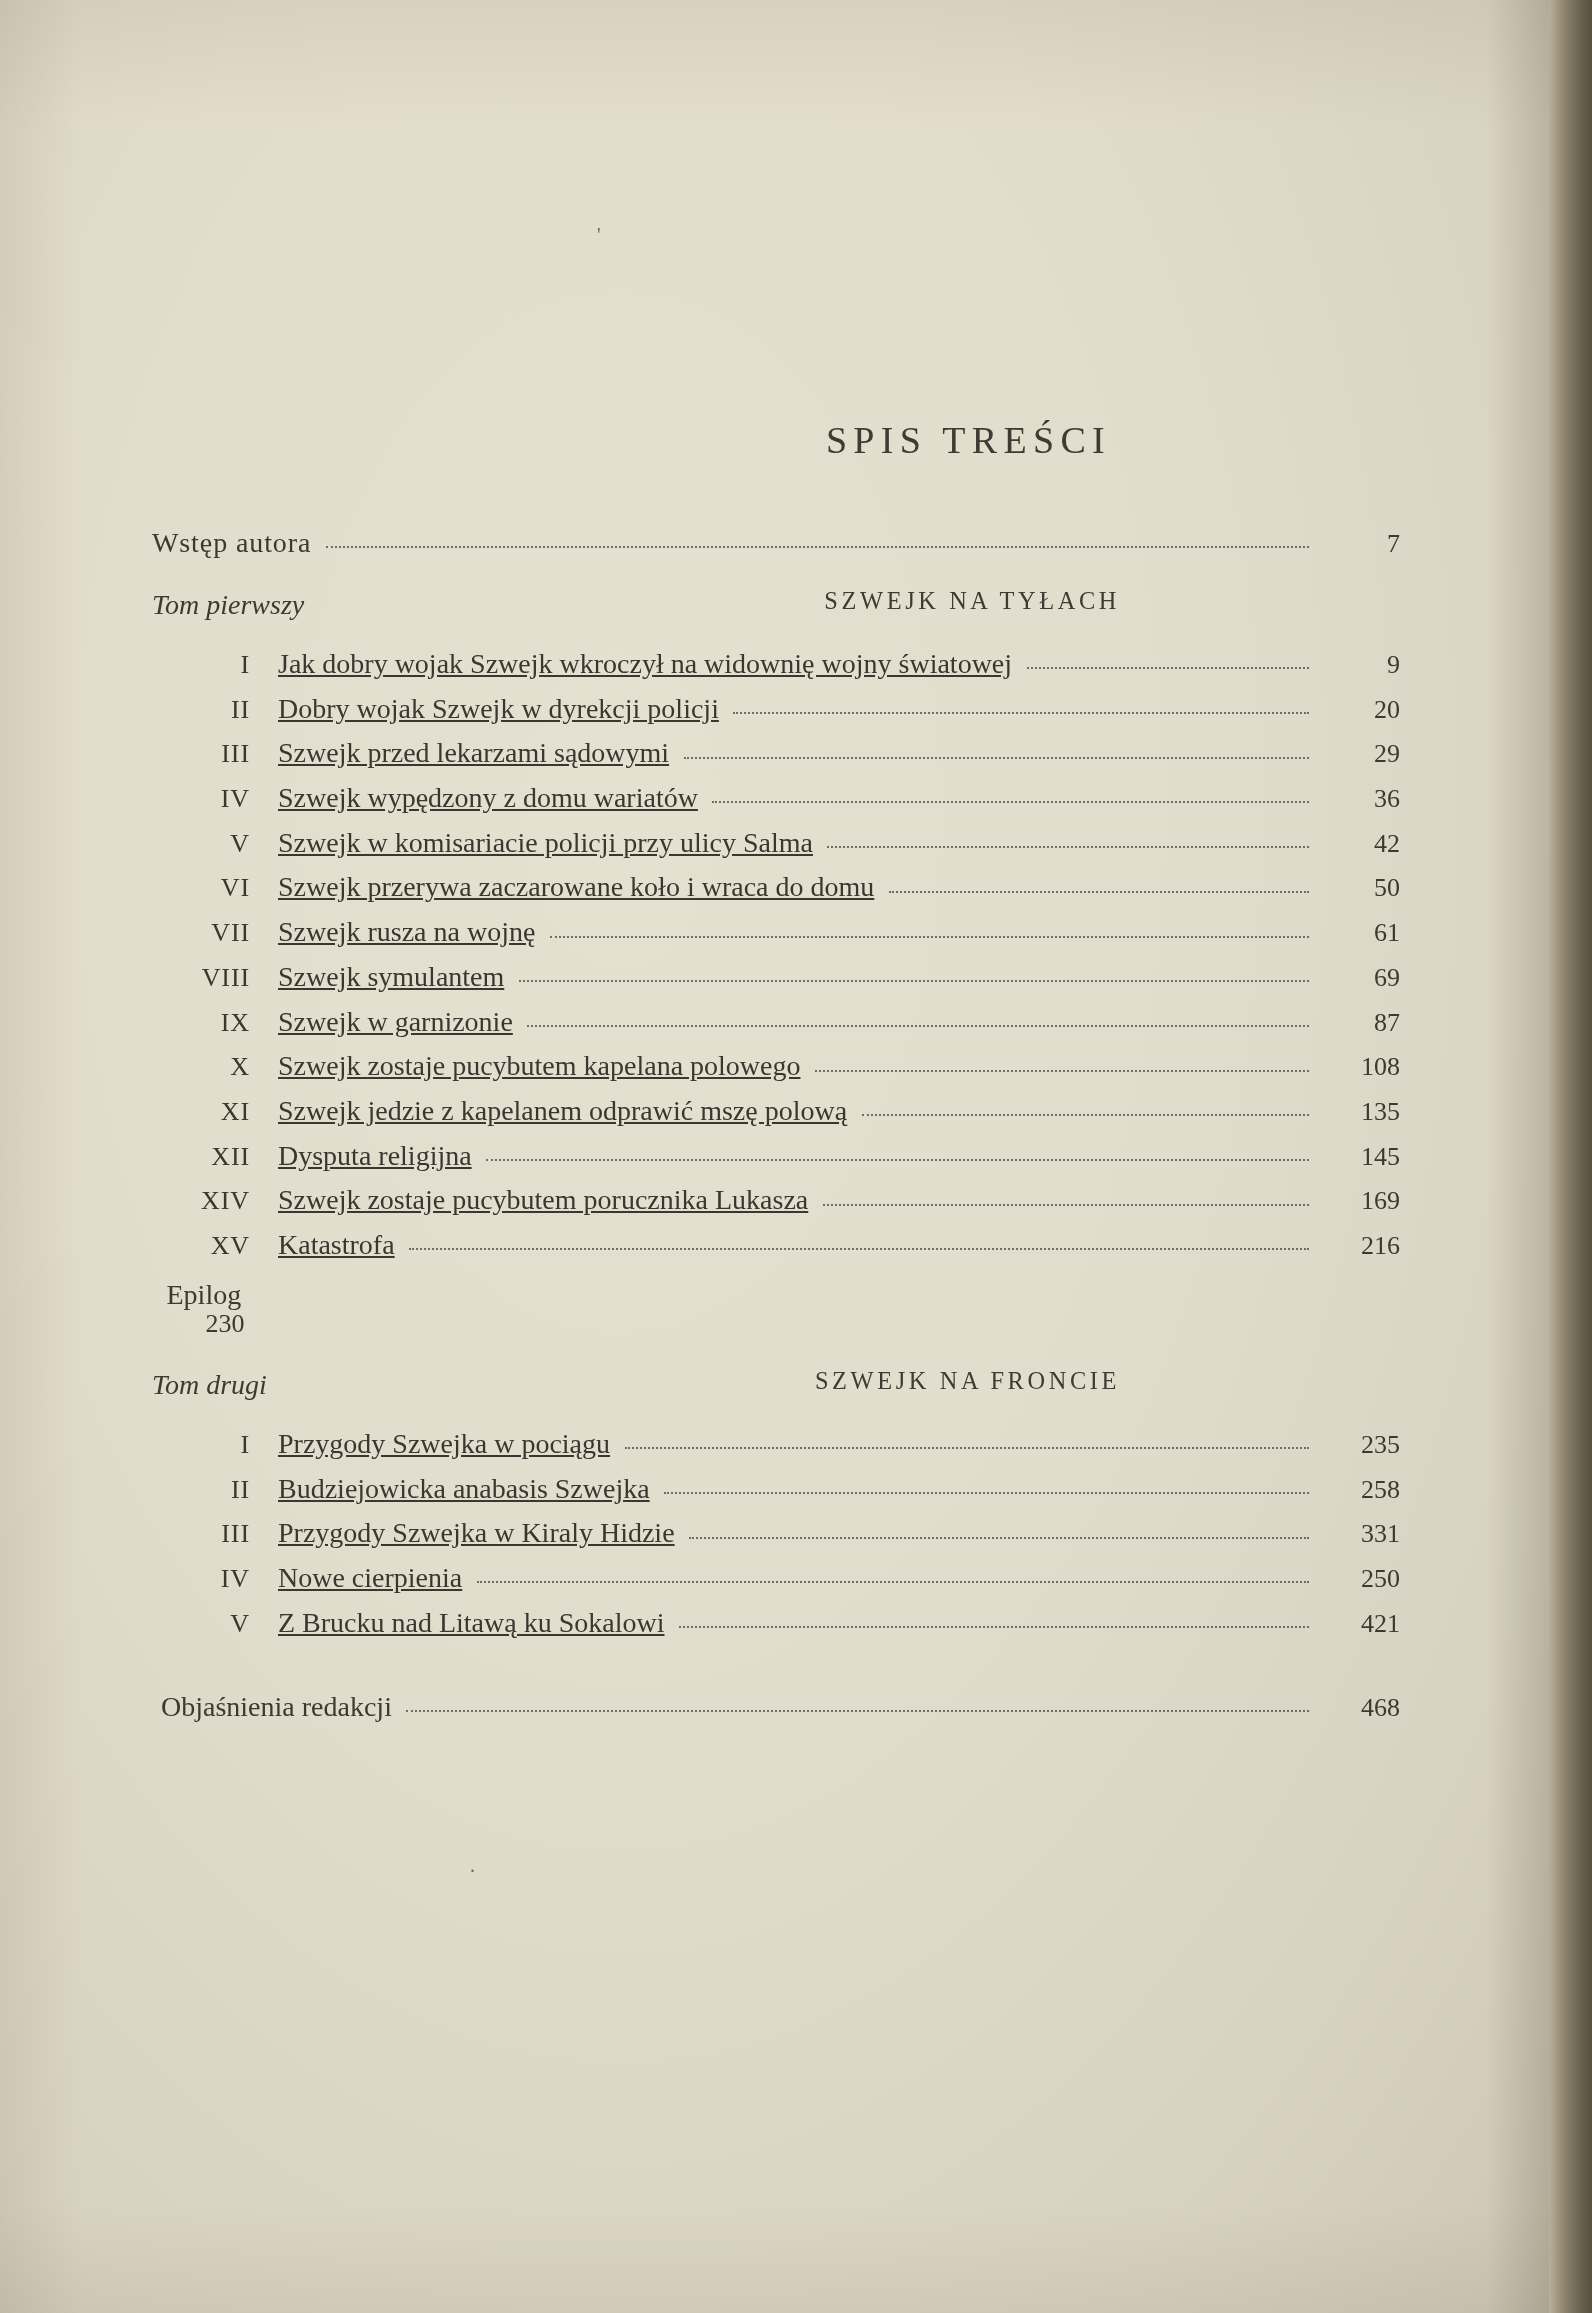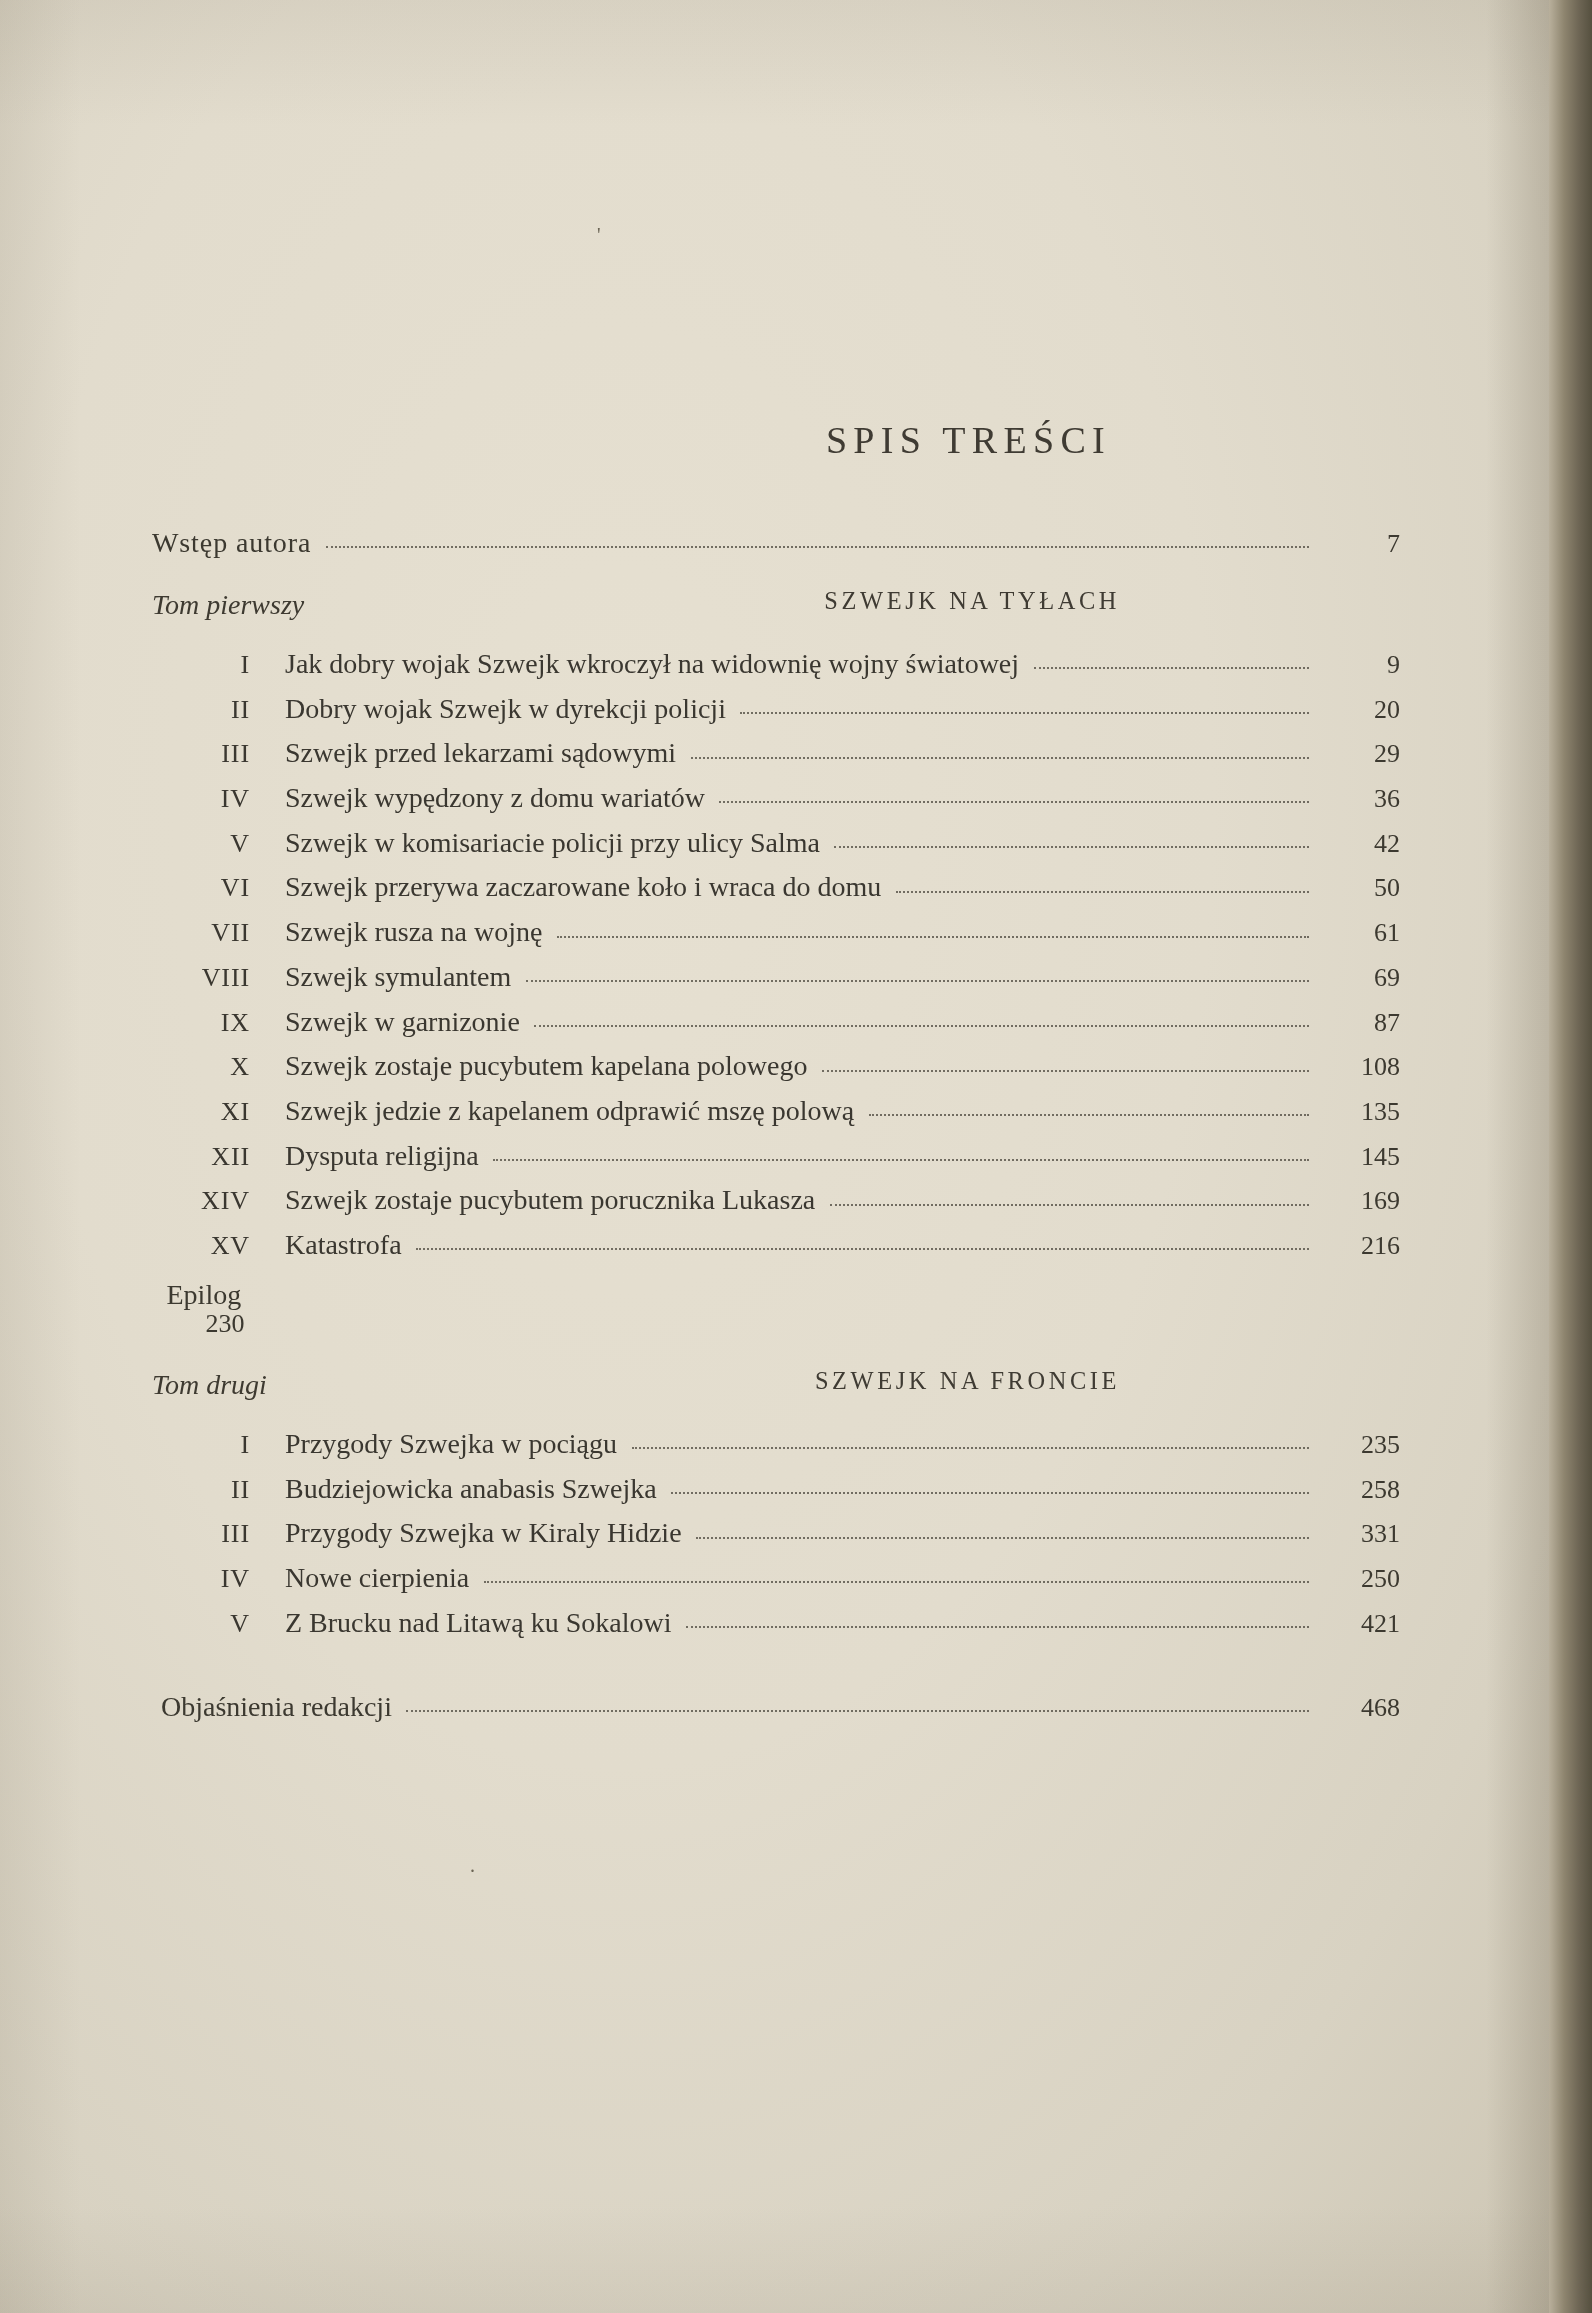--- a/index.html
+++ b/index.html
@@ -130,22 +130,23 @@
     font-size: 28px;
   }
   .numeral {
     width: 98px;
     text-align: right;
     flex: 0 0 98px;
     letter-spacing: 0.9px;
     font-size: 26px;
   }
   .chap-title {
-    margin-left: 35px;
+    margin-left: 28px;
     white-space: nowrap;
+    text-decoration: underline;
   }
 
   .epilog-row { margin-top: 20px; flex-direction: column; }
   .final-row  { margin-top: 54px; margin-left: 9px; }
 
   .tiny-mark {
     position: absolute;
     color: #6a6454;
     font-size: 20px;
   }

